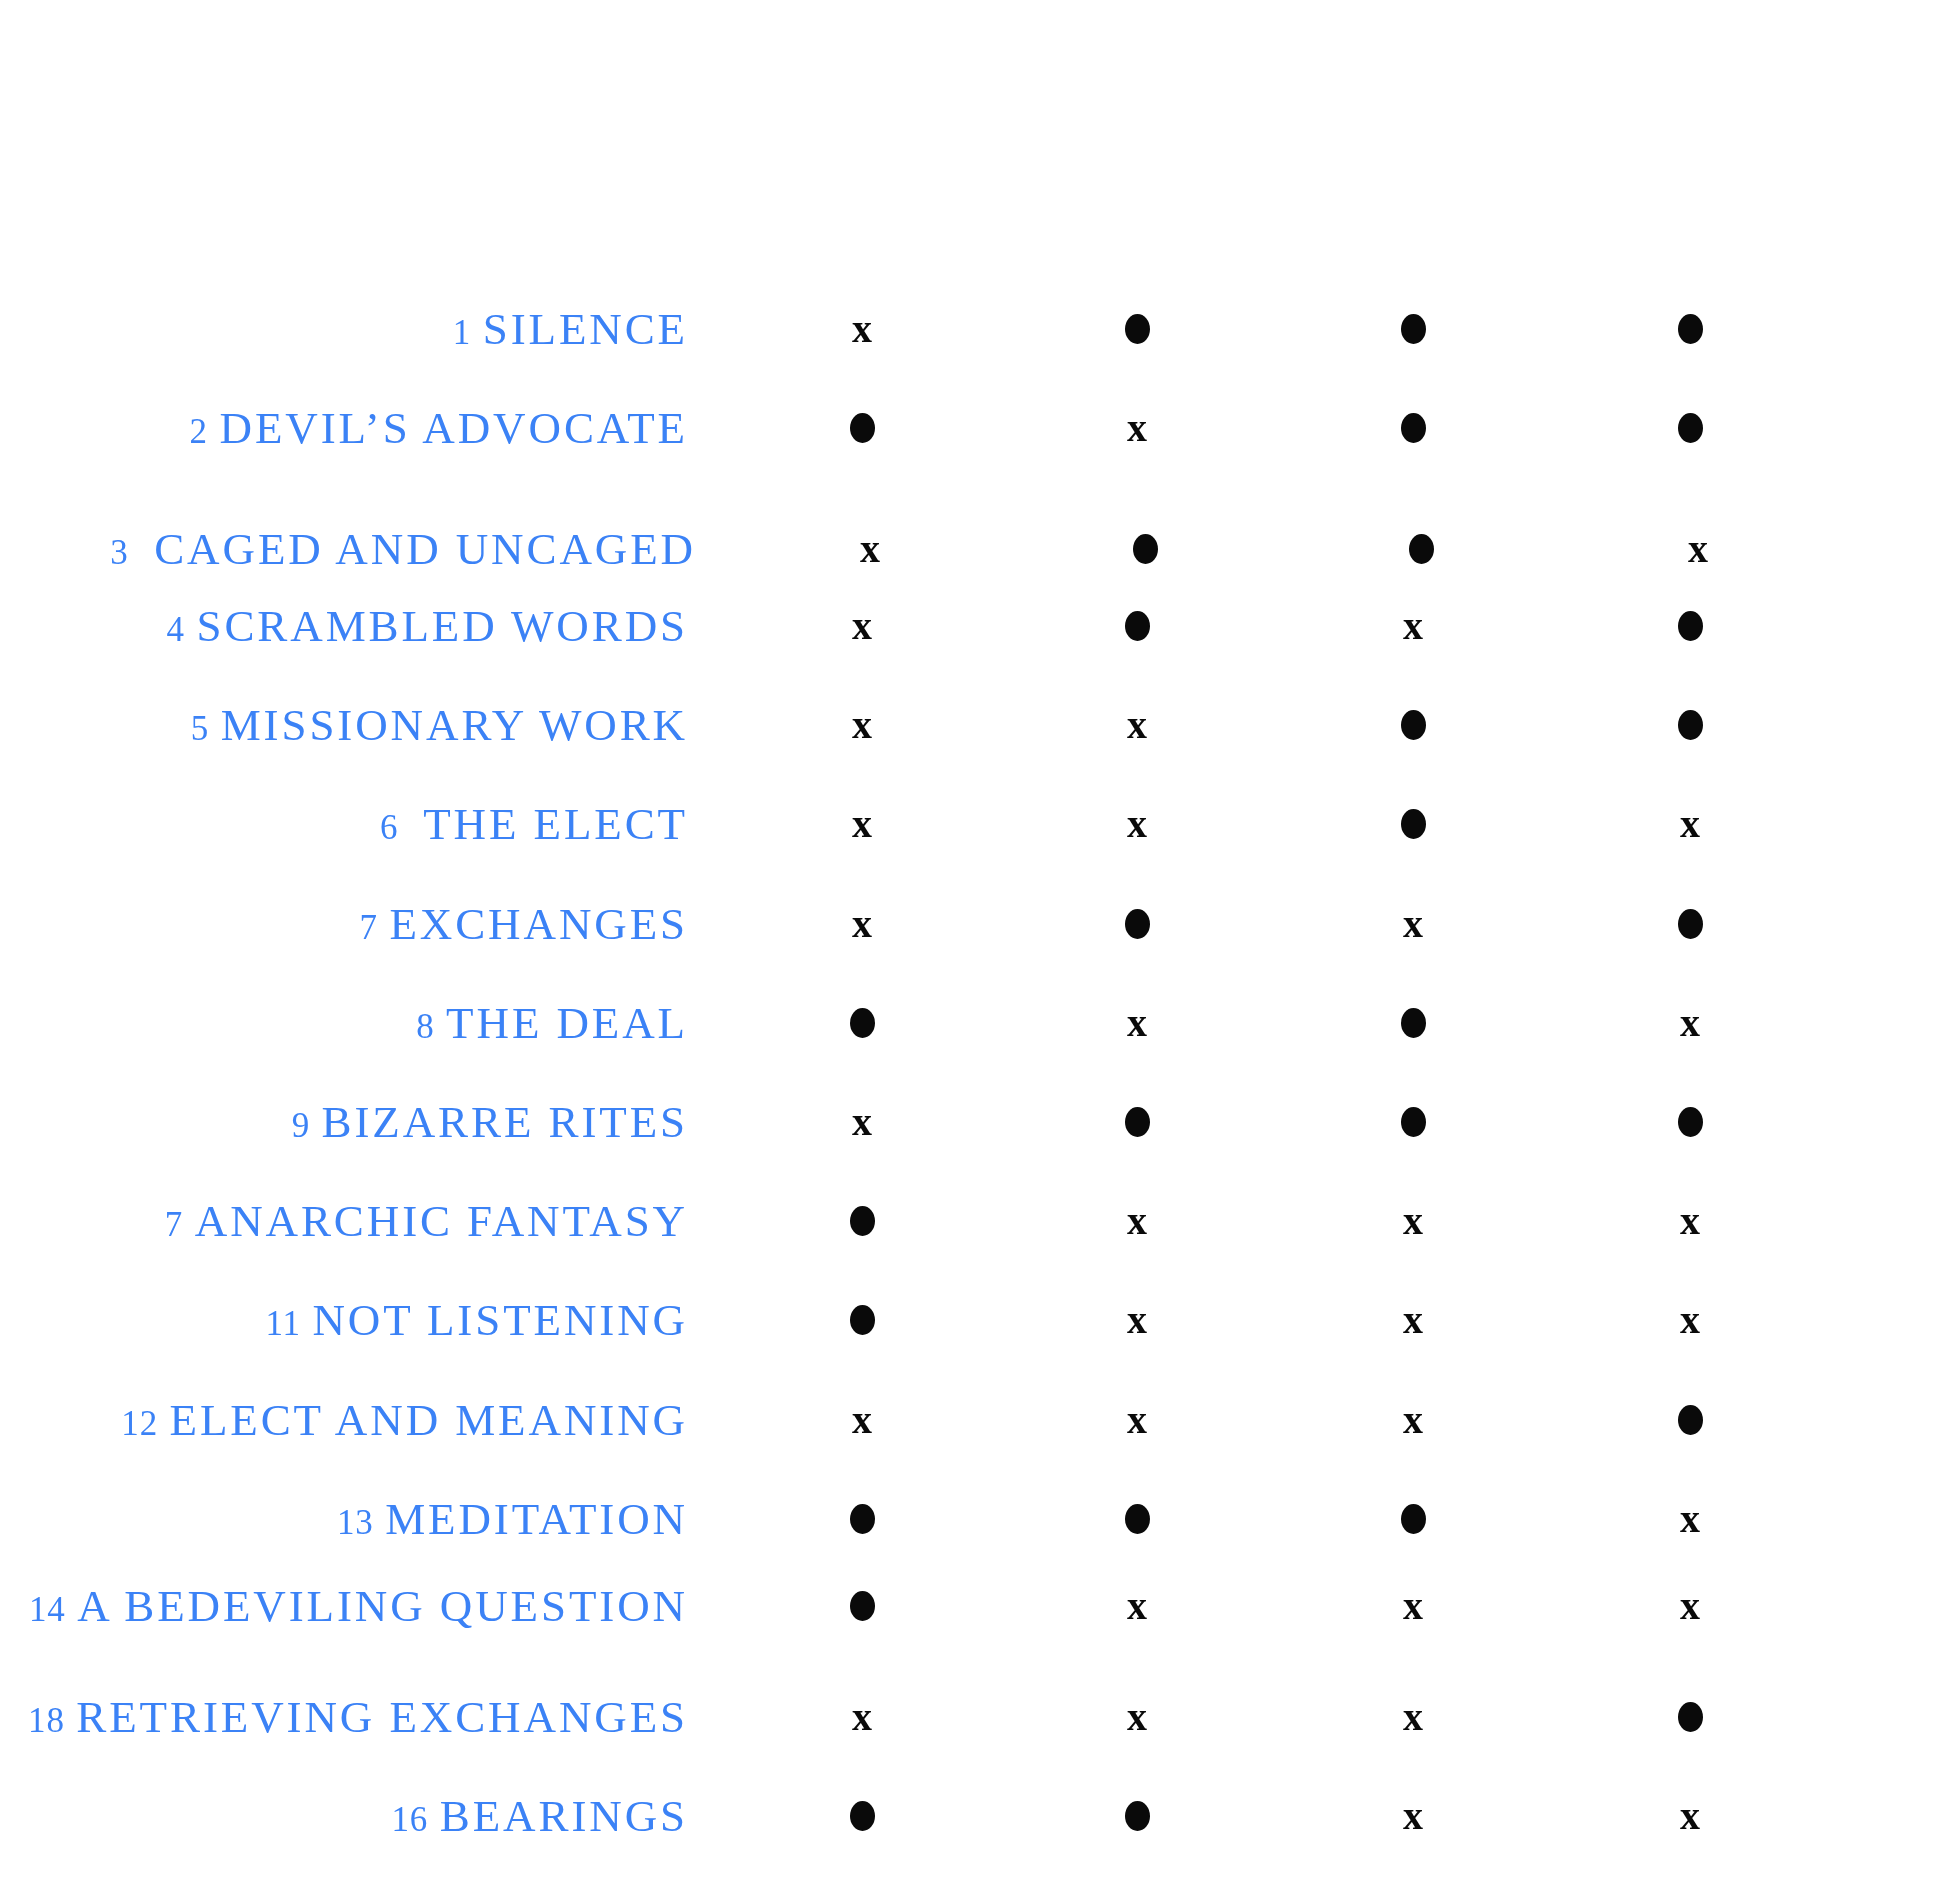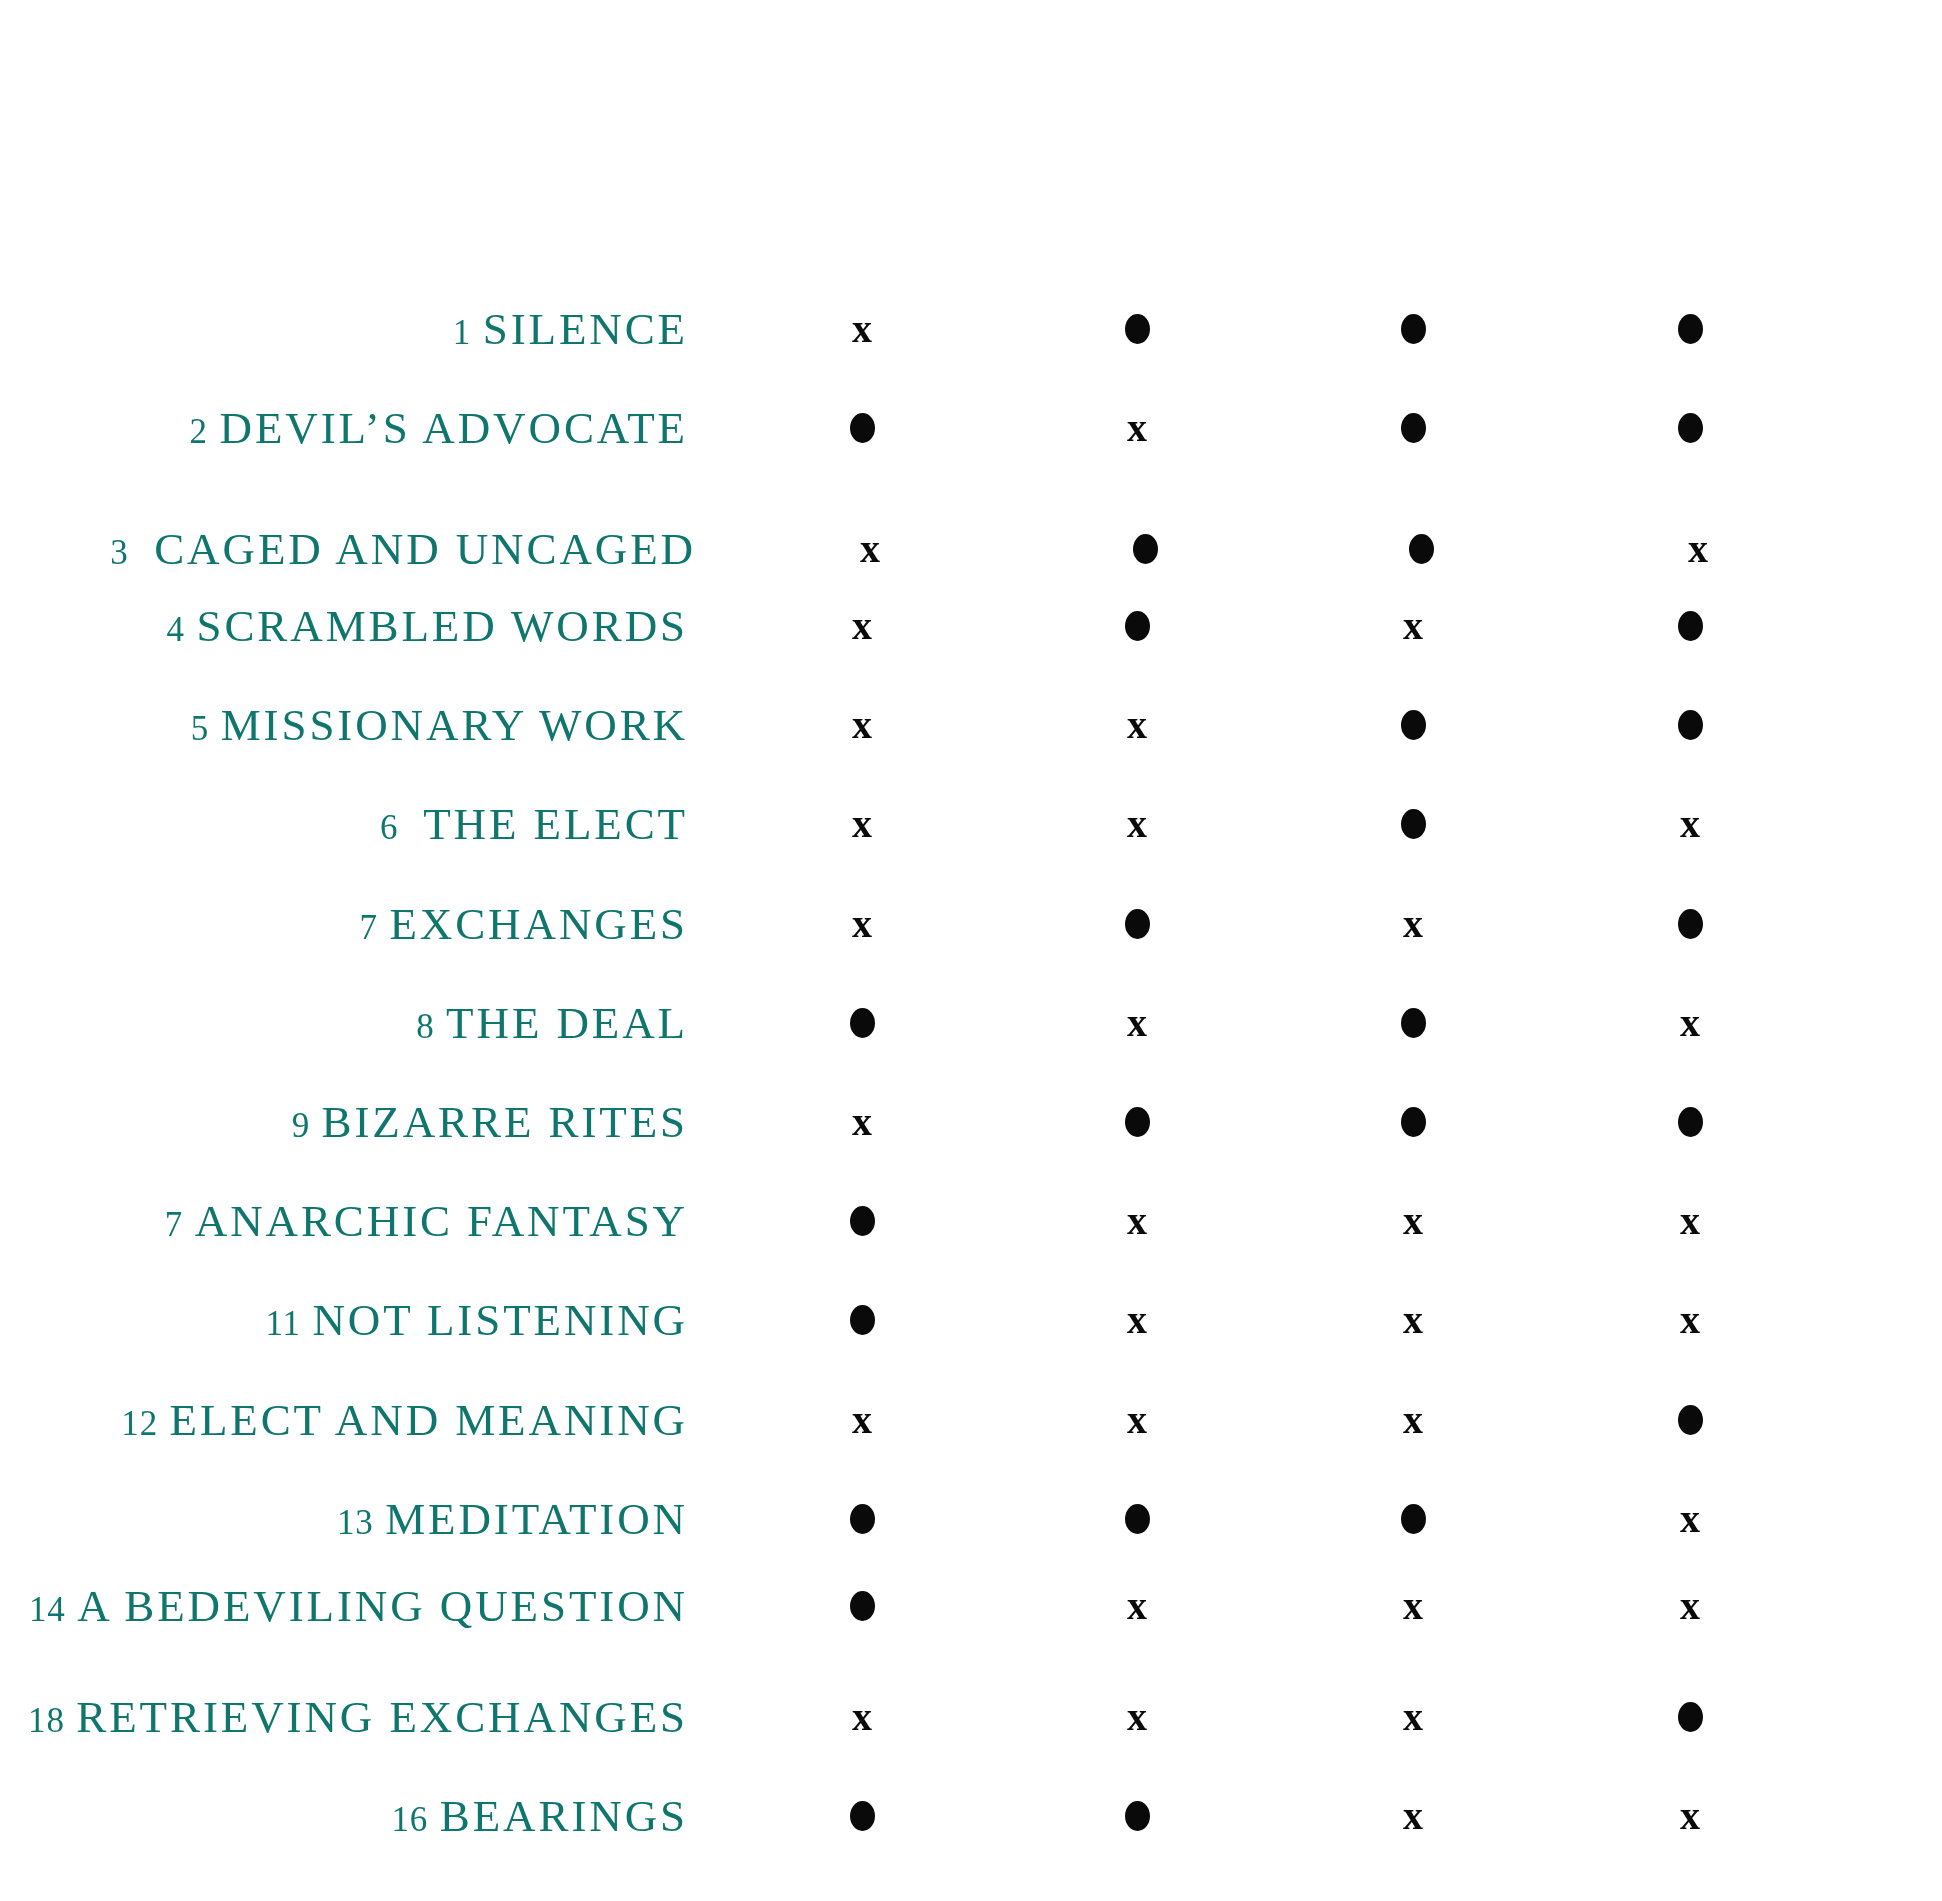--- a/index.html
+++ b/index.html
@@ -49,21 +49,21 @@
     position: absolute;
     left: 0;
     width: 688px;
     top: 50%;
     transform: translateY(-50%);
     text-align: right;
     font-size: 45px;
     letter-spacing: 2.9px;
     line-height: 1;
     white-space: nowrap;
-    color: #0f766e;
+    color: #3b82f6;
   }
   .row-num {
     font-size: 35px;
     letter-spacing: 0.8px;
     padding-right: 11.6px;
   }
 
   .cell {
     position: absolute;
     top: 50%;

